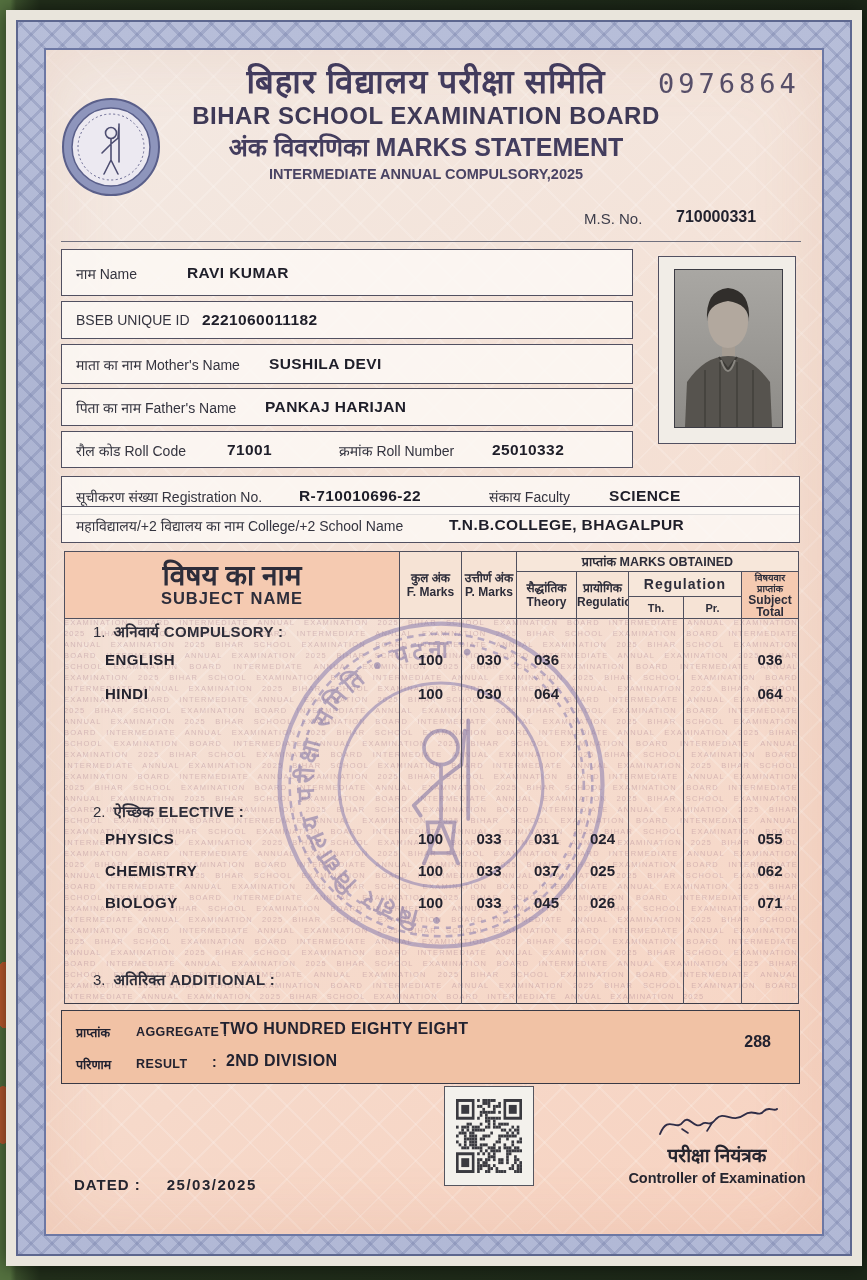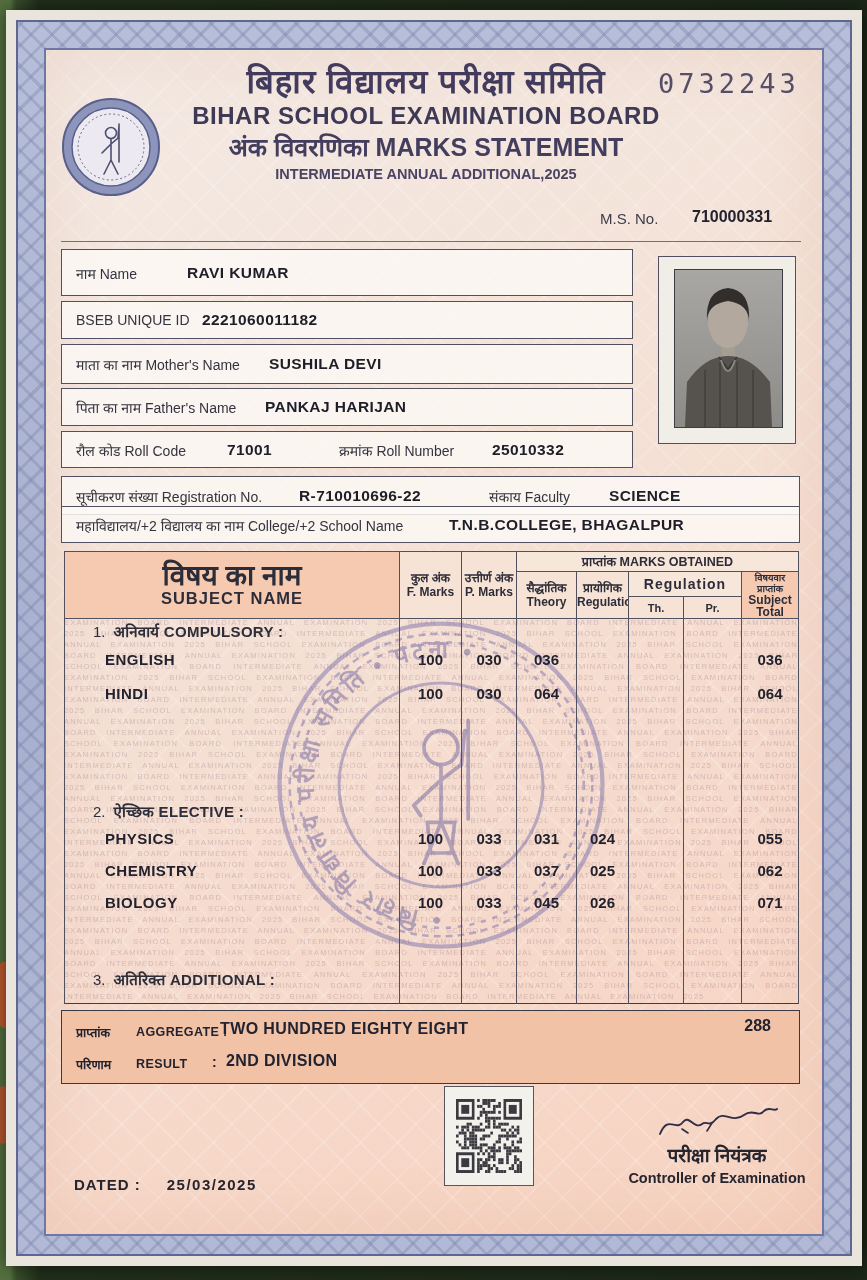--- a/index.html
+++ b/index.html
@@ -33,21 +33,21 @@
   }
   .abs{position:absolute;}
   
   .hdr{left:130px;top:12px;width:500px;text-align:center;color:#423b5d;}
   .hdr .t-hi{font-size:33px;font-weight:bold;line-height:39px;letter-spacing:1px;}
   .hdr .t-en{font-size:24px;font-weight:bold;line-height:30px;letter-spacing:.5px;color:#3e3956;}
   .hdr .t-sub{font-size:25px;font-weight:bold;line-height:33px;color:#433d5e;}
   .hdr .t-exhi{font-size:19px;font-weight:bold;line-height:27px;color:#4a4464;}
   .hdr .t-exen{font-size:14.5px;font-weight:bold;line-height:20px;color:#4a4464;}
   .serial{left:612px;top:18px;font-size:27px;letter-spacing:4px;color:#564e68;font-family:"DejaVu Sans Mono","DejaVu Sans",monospace;}
-  .msrow{left:16px;top:160px;width:752px;height:22px;}
+  .msrow{left:0;top:160px;width:752px;height:22px;}
   .ms-l{position:absolute;left:538px;top:0;font-size:15px;color:#3c3c4a;}
   .ms-v{position:absolute;left:630px;top:-2px;font-size:16px;font-weight:bold;color:#22222e;}
   .toprule{left:15px;top:191px;width:740px;border-top:1.4px solid #70707e;height:0;}
   
   .fbox{background:rgba(251,248,244,.85);border:1.2px solid #515061;}
   .fbox span{position:absolute;top:50%;transform:translateY(-50%);white-space:nowrap;}
   .flabel{font-size:14px;color:#34343f;}
   .fvalue{font-size:15.5px;font-weight:bold;color:#1e1e29;letter-spacing:.4px;}
   
   .photobox{left:612px;top:206px;width:136px;height:186px;background:#f1ede7;border:1.2px solid #515061;}
@@ -78,21 +78,21 @@
   .sec .subj{padding-left:28px;font-size:15px;color:#2e2e3a;}
   .secnum{margin-right:8px;}
   .seclab{font-weight:bold;letter-spacing:.3px;}
   .vrow .subj{padding-left:40px;font-size:15px;font-weight:bold;color:#22222e;letter-spacing:.5px;}
   
   .aggband{left:15px;top:960px;width:737px;height:72px;background:#f1c2a5;border:1.6px solid #3a3a46;z-index:3;}
   .aggband span{position:absolute;white-space:nowrap;color:#222230;}
   .ag-hi{left:14px;top:13px;font-size:12.5px;font-weight:bold;}
   .ag-en{left:74px;top:14px;font-size:12.5px;font-weight:bold;letter-spacing:.4px;}
   .ag-words{left:158px;top:9px;font-size:16px;font-weight:bold;letter-spacing:.4px;}
-  .ag-num{right:28px;top:6px;font-size:16px;font-weight:bold;}
+  .ag-num{right:28px;top:22px;font-size:16px;font-weight:bold;}
   .rs-hi{left:14px;top:45px;font-size:12.5px;font-weight:bold;}
   .rs-en{left:74px;top:46px;font-size:12.5px;font-weight:bold;letter-spacing:.4px;}
   .rs-colon{left:150px;top:43px;font-size:14px;font-weight:bold;}
   .rs-val{left:164px;top:41px;font-size:16px;font-weight:bold;letter-spacing:.4px;}
   
   .qrbox{left:398px;top:1036px;width:88px;height:98px;background:#f3f1ec;border:1.6px solid #55555f;z-index:3;}
   .qrbox svg{position:absolute;left:11px;top:12px;}
   .dated{left:28px;top:1126px;font-size:15px;font-weight:bold;color:#25252f;letter-spacing:1px;z-index:3;}
   .dated .dval{margin-left:26px;letter-spacing:1.5px;}
   .sigblock{left:578px;top:1052px;width:186px;text-align:center;z-index:3;color:#25252f;}
@@ -111,23 +111,23 @@
       <circle cx="51" cy="51" r="39" fill="#ece9f1" stroke="#5a5f8a" stroke-width="1.5"></circle>
       <circle cx="51" cy="51" r="33" fill="none" stroke="#6a6a92" stroke-width="1" stroke-dasharray="2 2.5"></circle>
       <circle cx="51" cy="37" r="5.5" fill="none" stroke="#4e4e72" stroke-width="1.6"></circle>
       <path d="M51,43 L51,64 M51,48 L42,57 M51,48 L58,42 L59,30 M59,28 L59,66 M51,64 L44,78 M51,64 L58,78" fill="none" stroke="#4e4e72" stroke-width="1.6" stroke-linecap="round"></path>
     </svg>
 
     <div class="abs hdr">
       <div class="t-hi">बिहार विद्यालय परीक्षा समिति</div>
       <div class="t-en">BIHAR SCHOOL EXAMINATION BOARD</div>
       <div class="t-sub">अंक विवरणिका MARKS STATEMENT</div>
-      <div class="t-exen">INTERMEDIATE ANNUAL ADDITIONAL,2025</div>
-    </div>
-    <div class="abs serial">0732243</div>
+      <div class="t-exen">INTERMEDIATE ANNUAL COMPULSORY,2025</div>
+    </div>
+    <div class="abs serial">0976864</div>
 
     <div class="abs msrow">
       <span class="ms-l">M.S. No.</span>
       <span class="ms-v">710000331</span>
     </div>
     <div class="abs toprule"></div>
 
     <div class="abs fbox" style="left:15px;top:199px;width:570px;height:45px;">
       <span class="flabel" style="left:14px;">नाम  Name</span>
       <span class="fvalue" style="left:125px;">RAVI KUMAR</span>

